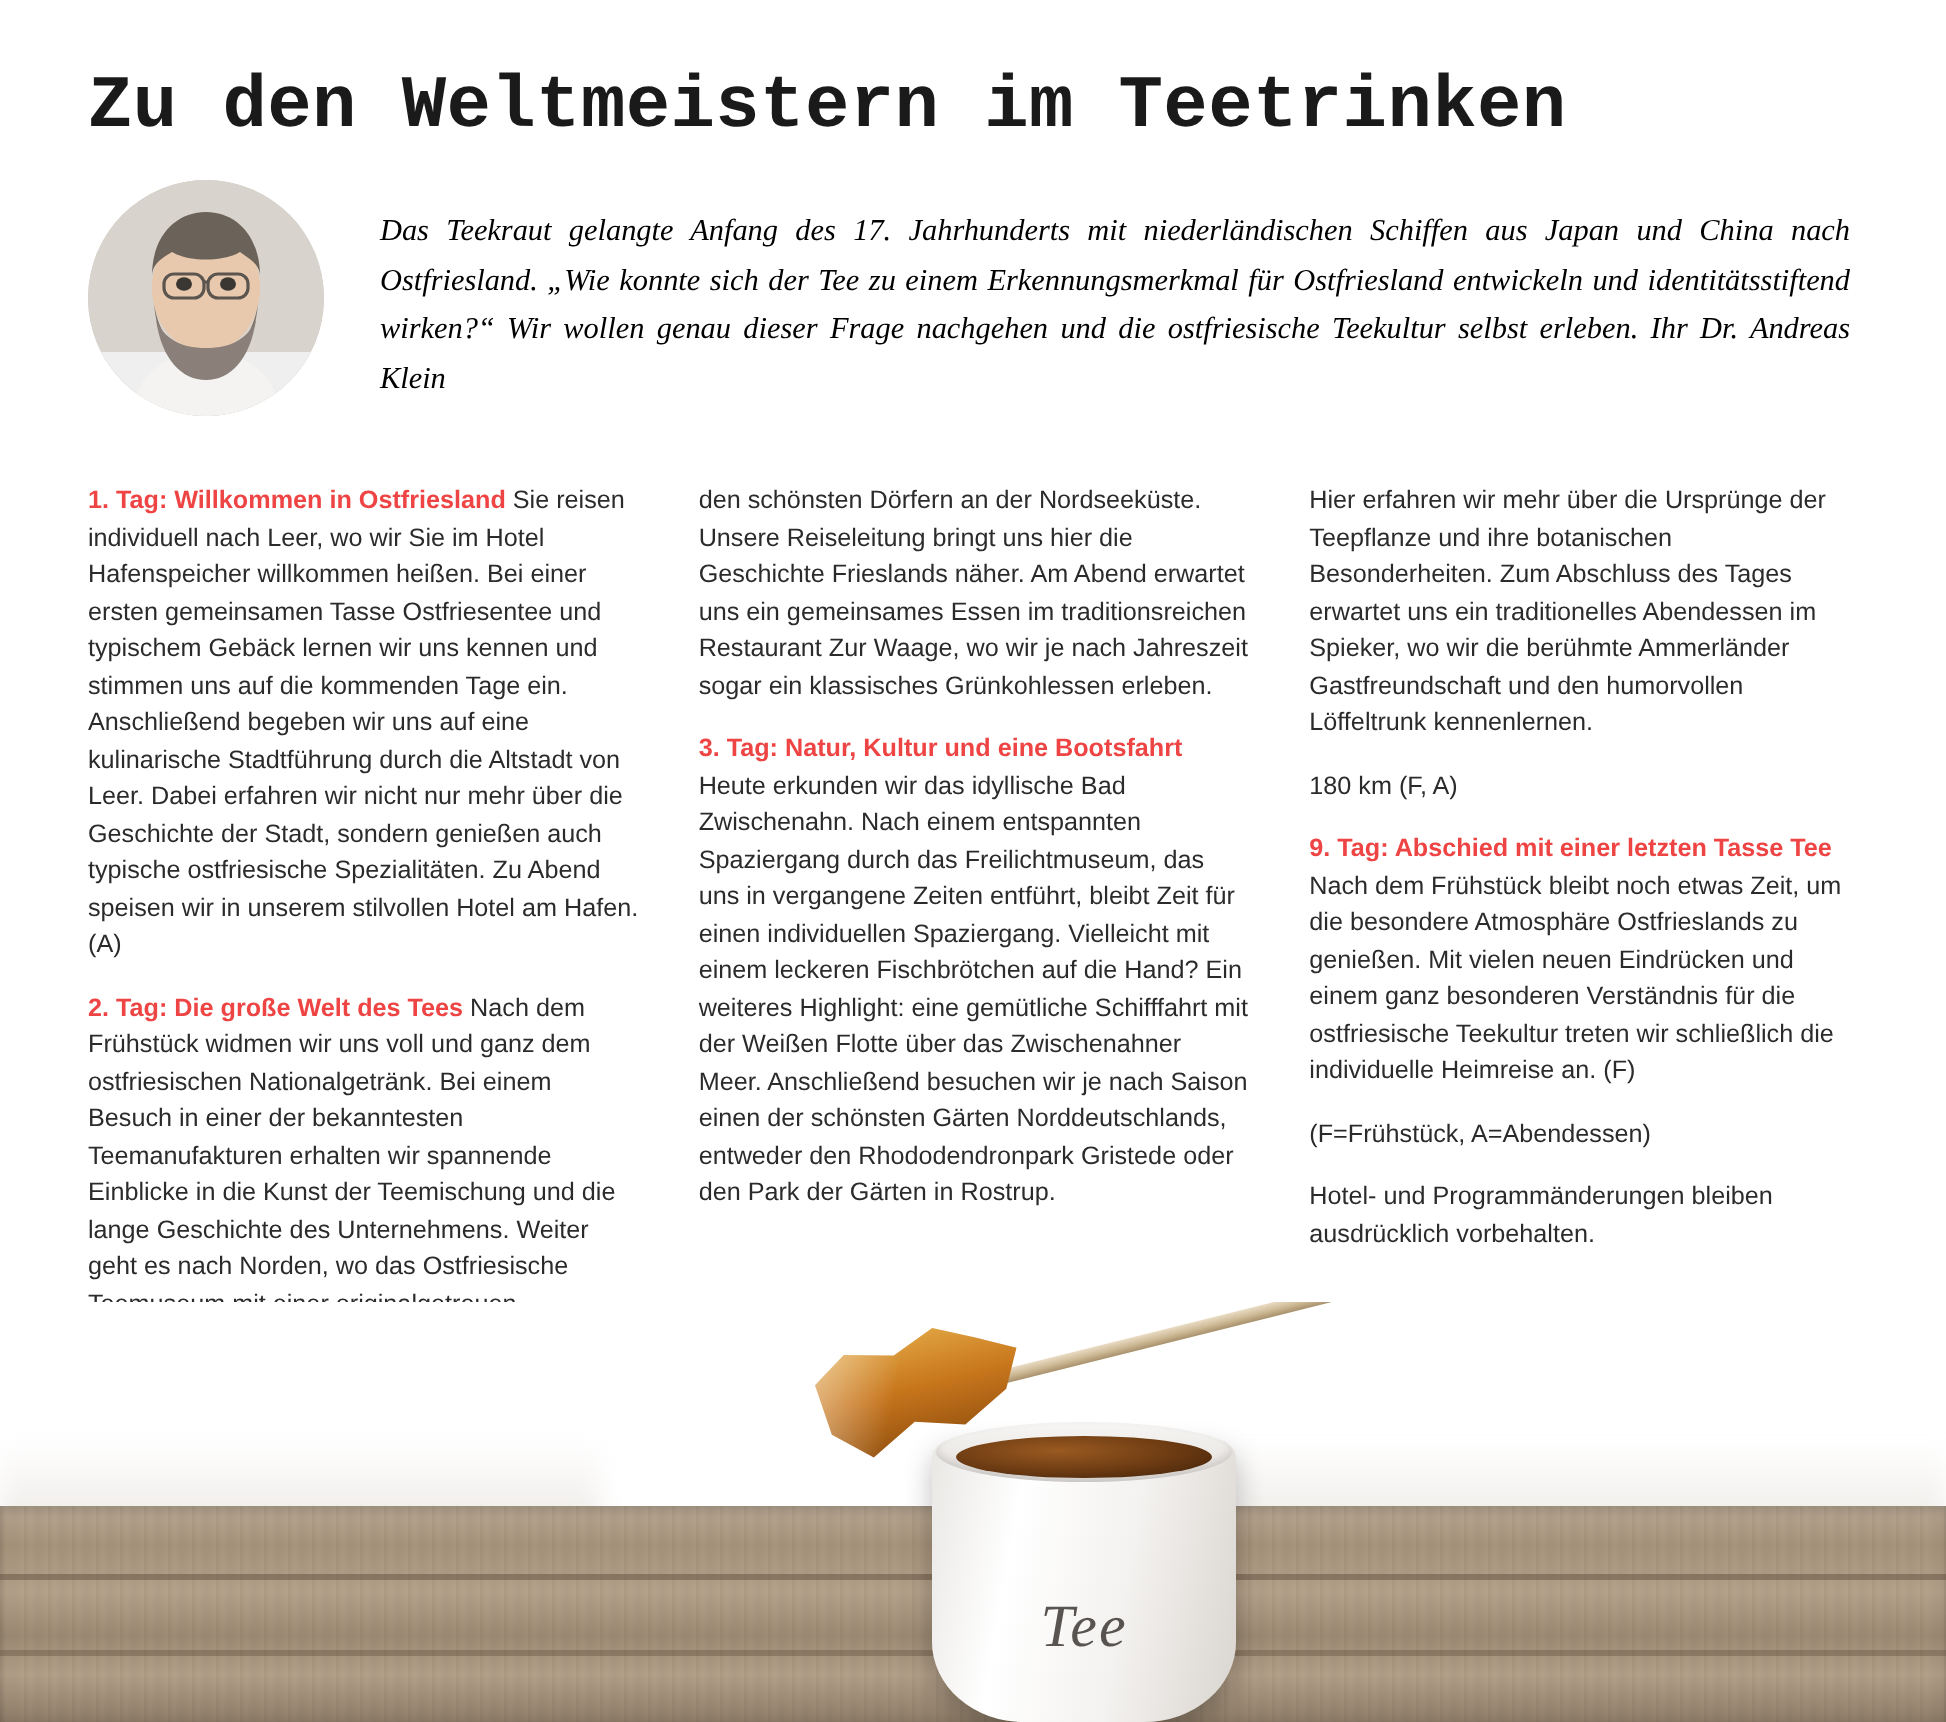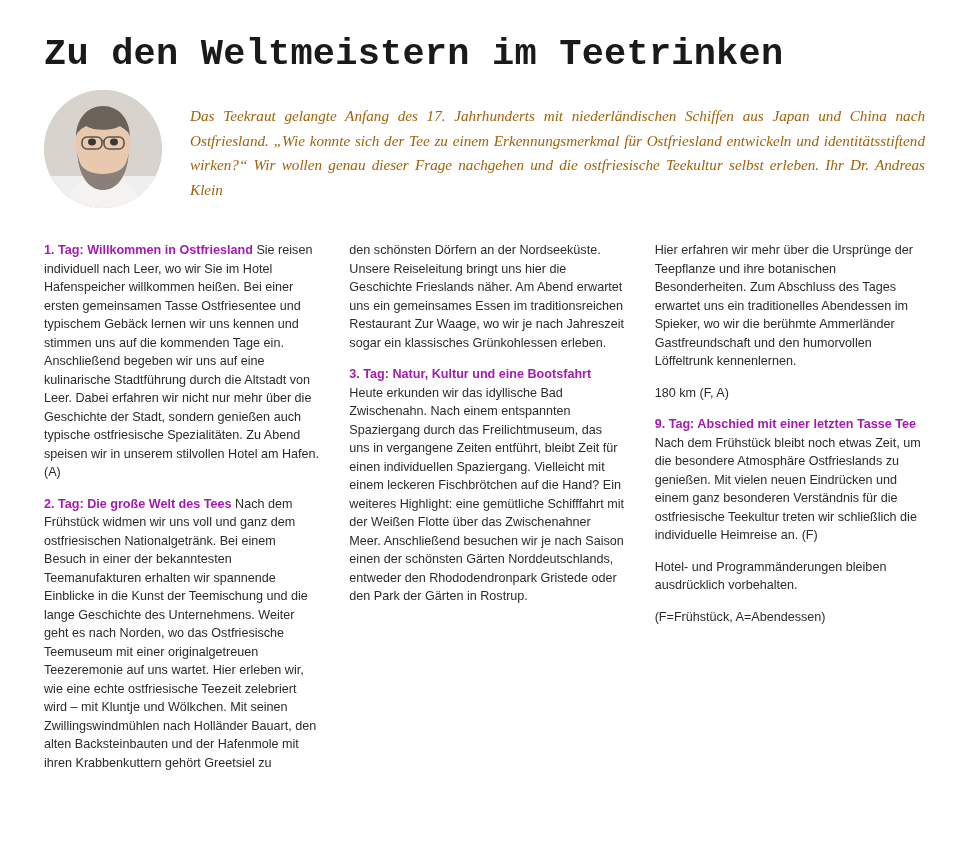--- a/index.html
+++ b/index.html
@@ -56,21 +56,21 @@
     background: #cfc9c2;
   }
   .avatar svg { display: block; }
 
   .intro-text {
     margin-left: 28px;
     font-family: "Liberation Serif", serif;
     font-style: italic;
     font-size: 15.2px;
     line-height: 1.62;
-    color: #a16207;
+    color: #000000;
     padding-top: 16px;
     width: 735px;
     text-align: justify;
   }
 
   
   .columns {
     position: absolute;
     left: 44px;
     top: 241px;
@@ -82,21 +82,21 @@
     width: 276px;
     font-size: 12.6px;
     line-height: 1.47;
     color: #2b2b2b;
   }
   .col p {
     margin: 0 0 13px 0;
   }
   .lead {
     font-weight: 700;
-    color: #a21caf;
+    color: #ef4444;
   }
 
   
   .photo {
     position: absolute;
     left: 0;
     bottom: 0;
     width: 973px;
     height: 210px;
     overflow: hidden;
@@ -282,20 +282,39 @@
 
     <div class="col">
       <p>den schönsten Dörfern an der Nordseeküste. Unsere Reiseleitung bringt uns hier die Geschichte Frieslands näher. Am Abend erwartet uns ein gemeinsames Essen im traditionsreichen Restaurant Zur Waage, wo wir je nach Jahreszeit sogar ein klassisches Grünkohlessen erleben.</p>
       <p><span class="lead">3. Tag: Natur, Kultur und eine Bootsfahrt</span><span> Heute erkunden wir das idyllische Bad Zwischenahn. Nach einem entspannten Spaziergang durch das Freilichtmuseum, das uns in vergangene Zeiten entführt, bleibt Zeit für einen individuellen Spaziergang. Vielleicht mit einem leckeren Fischbrötchen auf die Hand? Ein weiteres Highlight: eine gemütliche Schifffahrt mit der Weißen Flotte über das Zwischenahner Meer. Anschließend besuchen wir je nach Saison einen der schönsten Gärten Norddeutschlands, entweder den Rhododendronpark Gristede oder den Park der Gärten in Rostrup.</span></p>
     </div>
 
     <div class="col">
       <p>Hier erfahren wir mehr über die Ursprünge der Teepflanze und ihre botanischen Besonderheiten. Zum Abschluss des Tages erwartet uns ein traditionelles Abendessen im Spieker, wo wir die berühmte Ammerländer Gastfreundschaft und den humorvollen Löffeltrunk kennenlernen.</p>
       <p>180 km (F, A)</p>
       <p><span class="lead">9. Tag: Abschied mit einer letzten Tasse Tee</span><span> Nach dem Frühstück bleibt noch etwas Zeit, um die besondere Atmosphäre Ostfrieslands zu genießen. Mit vielen neuen Eindrücken und einem ganz besonderen Verständnis für die ostfriesische Teekultur treten wir schließlich die individuelle Heimreise an. (F)</span></p>
+      <p>(F=Frühstück, A=Abendessen)</p>
       <p>Hotel- und Programmänderungen bleiben ausdrücklich vorbehalten.</p>
-      <p>(F=Frühstück, A=Abendessen)</p>
     </div>
 
   </div>
 
+  <div class="photo">
+    <div class="photo-bg"></div>
+    <div class="blur-left"></div>
+    <div class="blur-right"></div>
+    <div class="table-wood"></div>
+
+    <div class="stick">
+      <div class="stick-rod"></div>
+
+      <div class="kandis"></div>
+    </div>
+
+    <div class="cup">
+      <div class="cup-body"></div>
+      <div class="cup-rim"></div>
+      <div class="cup-tea"></div>
+      <div class="cup-word">Tee</div>
+    </div>
+  </div>
 
 </div>
 
 </body></html>

